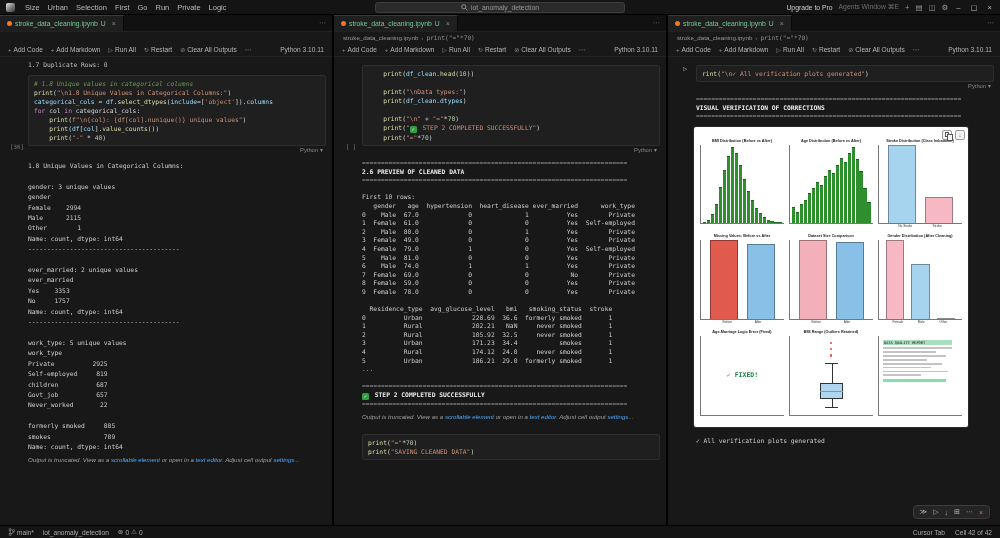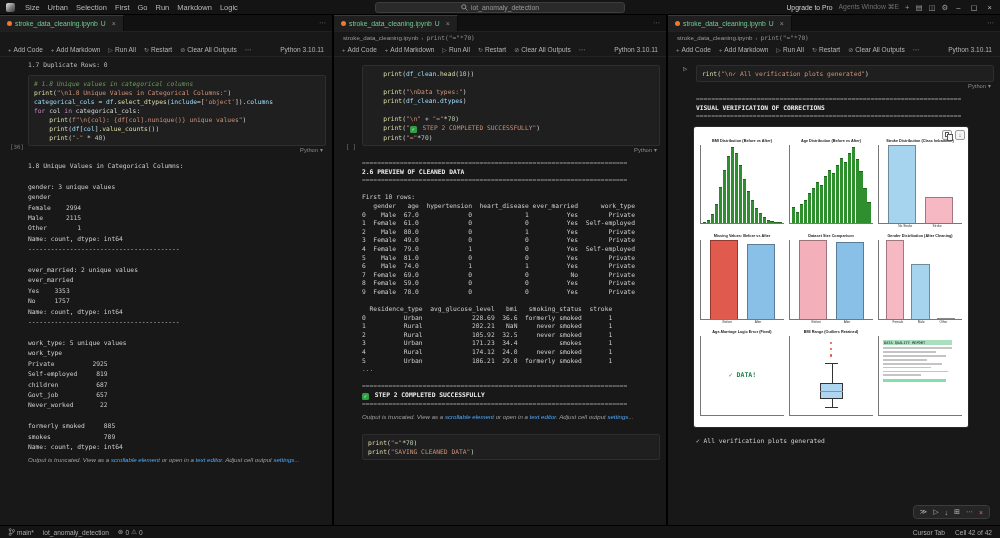--- a/index.html
+++ b/index.html
@@ -108,21 +108,21 @@
 
   <div class="titlebar">
     <div class="logo"></div>
     <div class="menus" id="menu-items">
         <span class="menu-item">Size</span>
         <span class="menu-item">Urban</span>
         <span class="menu-item">Selection</span>
         <span class="menu-item">First</span>
         <span class="menu-item">Go</span>
         <span class="menu-item">Run</span>
-        <span class="menu-item">Markdown</span>
+        <span class="menu-item">Private</span>
         <span class="menu-item">Logic</span>
       </div>
     <div class="searchbox">
       <svg width="7" height="7" viewBox="0 0 10 10">
           <circle cx="4" cy="4" r="3" fill="none" stroke="#9a9a9a" stroke-width="1.3"></circle>
           <line x1="6.3" y1="6.3" x2="9.2" y2="9.2" stroke="#9a9a9a" stroke-width="1.3"></line>
         </svg>
       <span>iot_anomaly_detection</span>
     </div>
     <div class="tb-right">
@@ -435,21 +435,21 @@
                 </div>
                 <div class="sp-labels">
                   <span>Female</span>
                   <span>Male</span>
                   <span>Other</span>
                 </div>
               </div>
               <div class="subplot">
                 <div class="sp-title">Age-Marriage Logic Error (Fixed)</div>
                 <div class="sp-plot sp-center">
-                  <div class="fixed-text" style="color: rgb(30, 132, 73);">✓ DATA!</div>
+                  <div class="fixed-text" style="color: rgb(30, 132, 73);">✓ FIXED!</div>
                 </div>
                 <div class="sp-labels"></div>
               </div>
               <div class="subplot">
                 <div class="sp-title">BMI Range (Outliers Retained)</div>
                 <div class="sp-plot">
                   <div class="bp-whisker"></div>
                   <div class="bp-cap" style="bottom: 64%;"></div>
                   <div class="bp-cap" style="bottom: 8%;"></div>
                   <div class="bp-box"></div>

